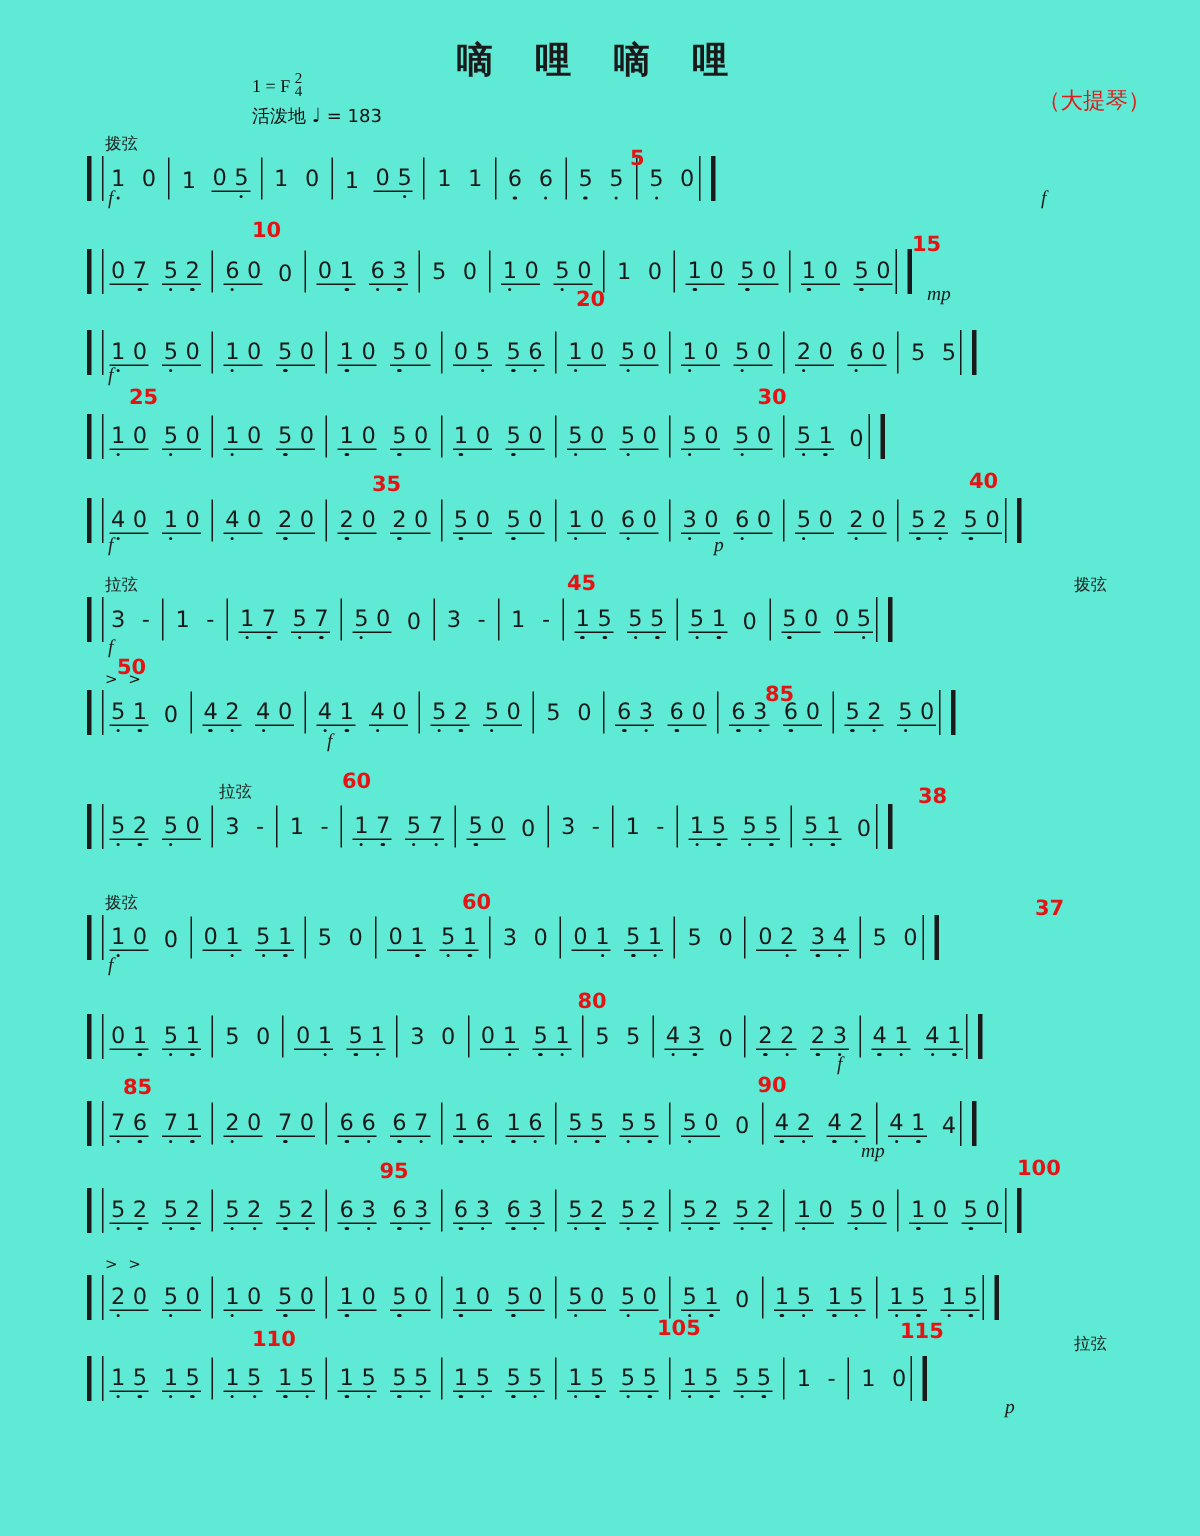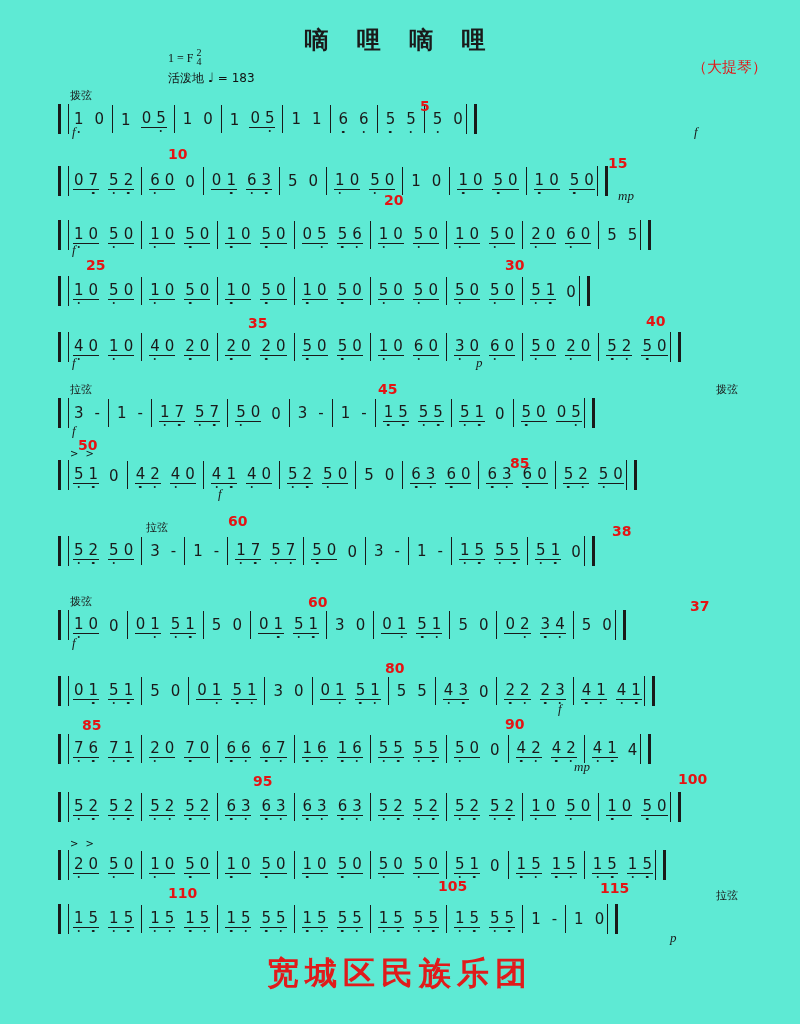--- a/index.html
+++ b/index.html
@@ -1378,14 +1378,13 @@
       <div class="mnum" style="left: 385px; top: 660px; text-align: right;">80</div>
       <div class="mnum" style="left: 82px; top: 717px;">85</div>
       <div class="mnum" style="left: 505px; top: 716px;">90</div>
       <div class="mnum" style="left: 253px; top: 773px;">95</div>
       <div class="mnum" style="left: 678px; top: 771px;">100</div>
       <div class="mnum" style="left: 438px; top: 834px; margin-top: 44px;">105</div>
       <div class="mnum" style="left: 168px; top: 885px;">110</div>
       <div class="mnum" style="left: 600px; top: 880px;">115</div>
     </div>
 
-  <div class="stamp">宽城区民族乐团</div>
 </div>
 
 </body></html>

